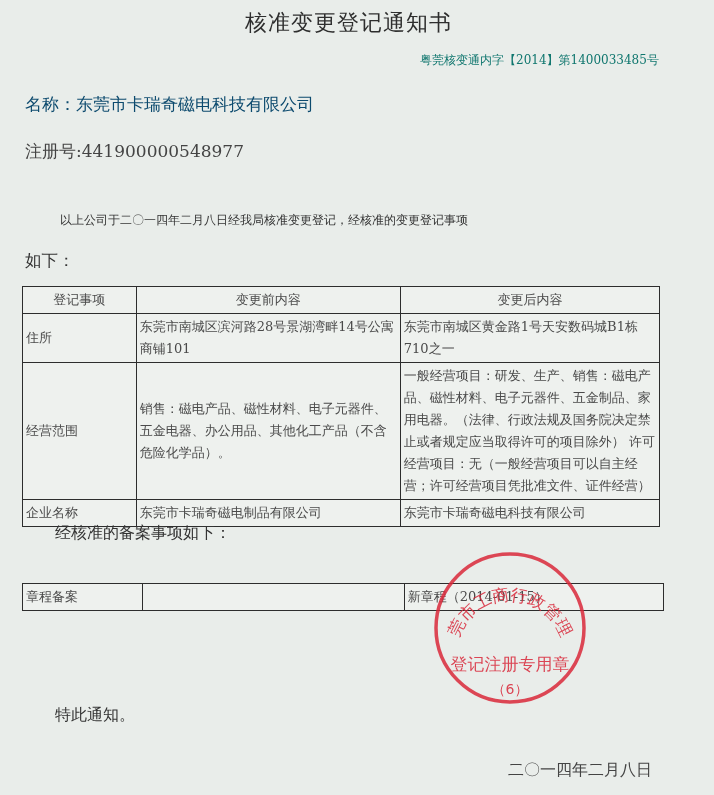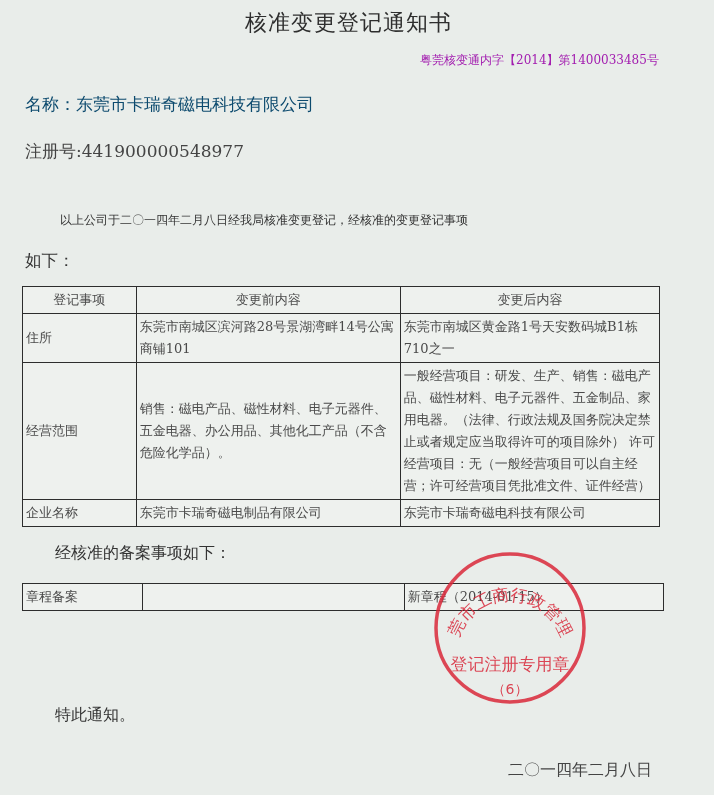--- a/index.html
+++ b/index.html
@@ -5,35 +5,35 @@
   html, body { margin: 0; padding: 0; }
   body {
     width: 714px; height: 795px; overflow: hidden;
     background: #e9edea;
     font-family: "DejaVu Serif", "Liberation Serif", serif;
     color: #3a3a3a;
     position: relative;
   }
   .abs { position: absolute; }
   #doc-title { left: 245px; top: 8px; font-size: 22px; color: #2e2e2e; letter-spacing: 1px; font-family: "DejaVu Sans", sans-serif; }
-  #doc-number { left: 420px; top: 52px; font-size: 12px; color: #a21caf; }
+  #doc-number { left: 420px; top: 52px; font-size: 12px; color: #0f766e; }
   #company-name-line { left: 25px; top: 93px; font-size: 17px; color: #0c4a6e; }
   #reg-line { left: 25px; top: 140px; font-size: 17px; color: #444; }
   #intro-line1 { left: 60px; top: 212px; font-size: 12px; color: #333; font-family: "DejaVu Sans", sans-serif; }
   #intro-line2 { left: 25px; top: 250px; font-size: 16.5px; color: #333; font-family: "DejaVu Sans", sans-serif; }
 
   table { border-collapse: collapse; position: absolute; font-size: 13px; color: #4a4a4a; }
   td, th { border: 1.5px solid #2d2d2d; padding: 2px 3px; vertical-align: middle; font-weight: normal; line-height: 22px; }
   th { text-align: center; font-size: 13px; height: 20px; }
   #change-table { left: 22px; top: 286px; width: 638px; background: #eef1ee; }
   #change-table td.c0 { width: 107px; }
   #change-table td.c1 { width: 258px; }
   #change-table td.c2 { width: 253px; }
 
-  #record-intro { left: 55px; top: 543px; font-size: 16px; color: #333; font-family: "DejaVu Sans", sans-serif; }
+  #record-intro { left: 55px; top: 523px; font-size: 16px; color: #333; font-family: "DejaVu Sans", sans-serif; }
   #record-table { left: 22px; top: 583px; width: 642px; background: #eef1ee; }
   #record-table td.c0, #record-table th.c0 { width: 113px; }
   #record-table td.c1, #record-table th.c1 { width: 256px; }
   #record-table td.c2, #record-table th.c2 { width: 253px; }
 
   #closing { left: 55px; top: 705px; font-size: 16px; color: #333; }
   #sign-date { left: 508px; top: 760px; font-size: 16px; color: #444; font-family: "DejaVu Sans", sans-serif; }
 
   #seal { left: 430px; top: 548px; width: 160px; height: 160px; }
 </style>

